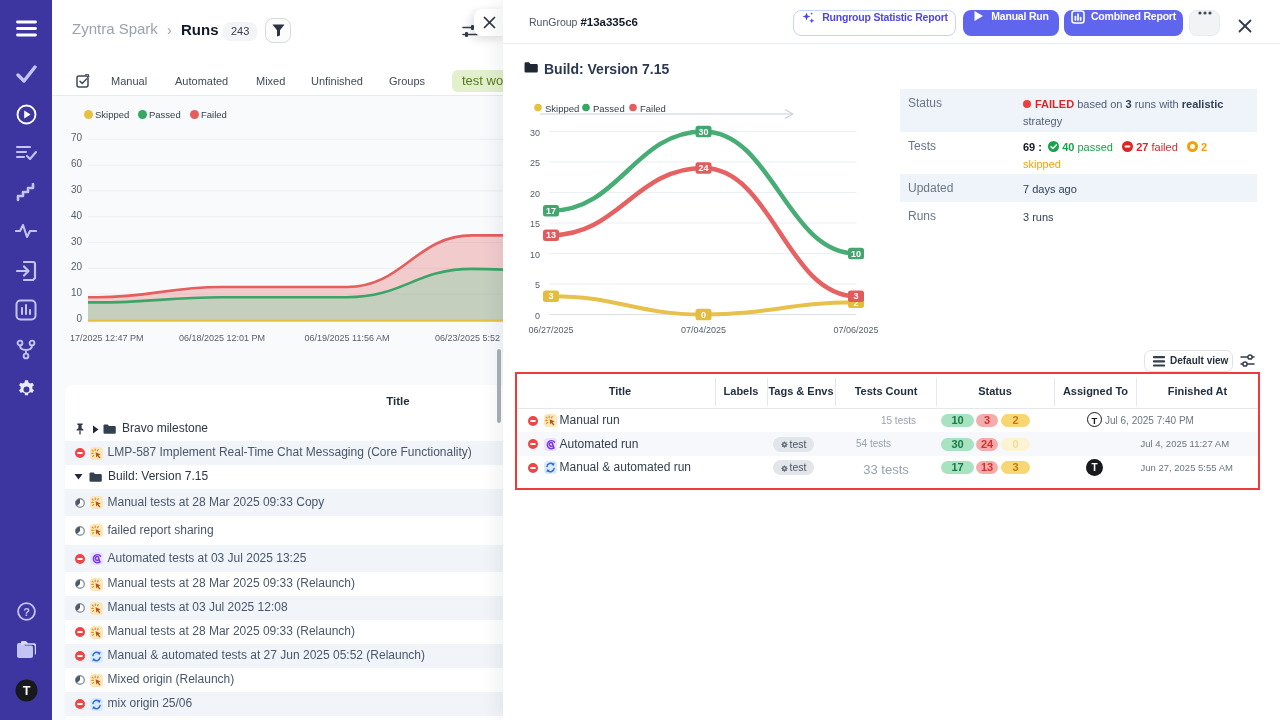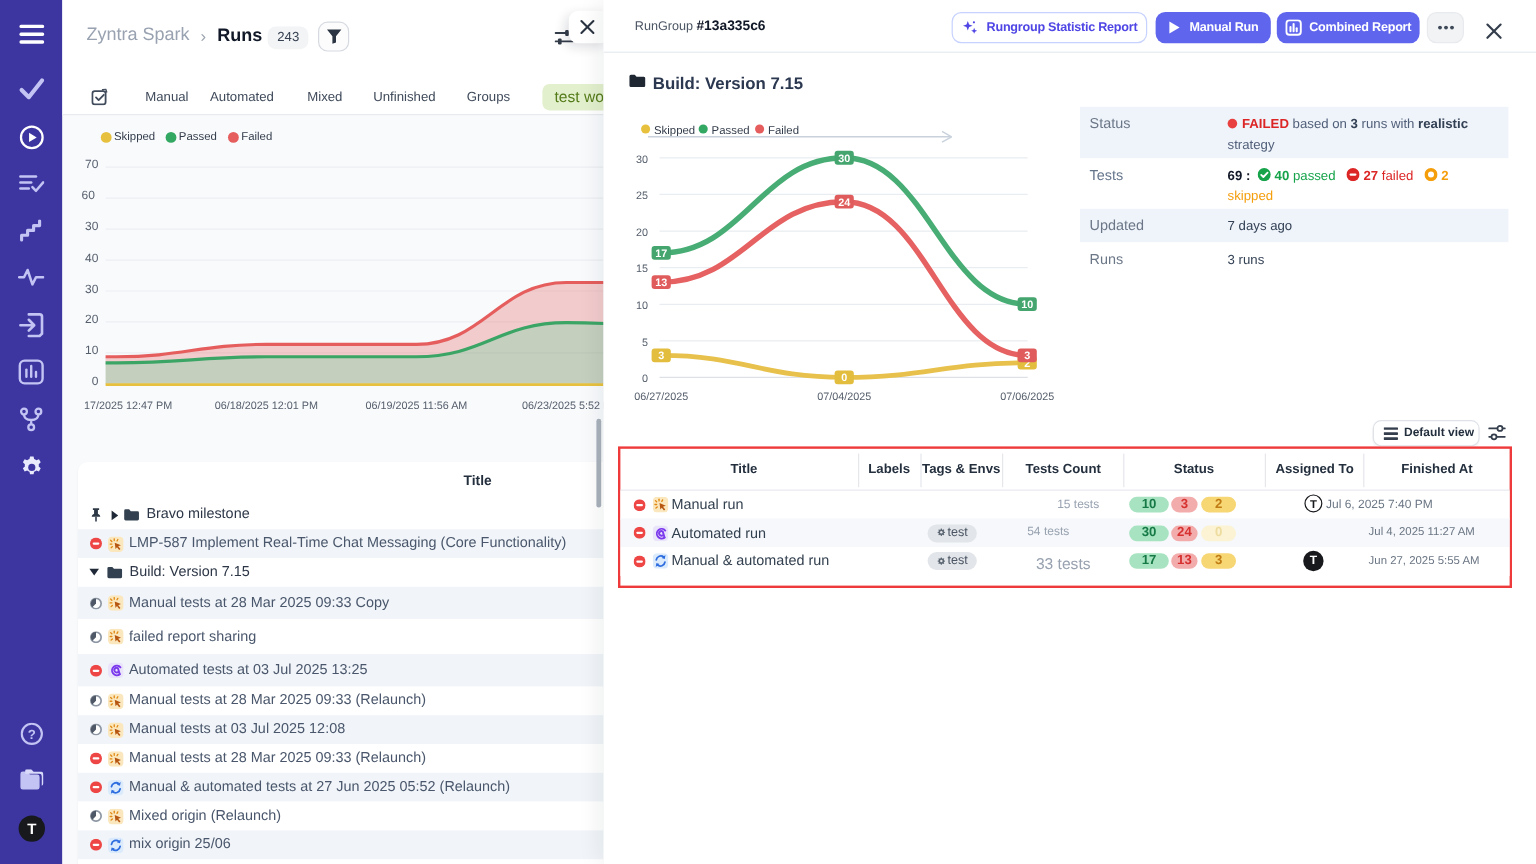--- a/index.html
+++ b/index.html
@@ -14,21 +14,21 @@
 .tabs{position:absolute;left:0;top:66px;width:451px;height:30px;background:#fff;border-bottom:1px solid #e7eaee}
 .tab{position:absolute;top:0;height:30px;line-height:30px;font-size:11px;color:#3f4a5a;font-weight:500}
 
 .card{position:absolute;left:13px;top:385px;width:438px;height:335px;background:#fff;border-radius:8px 0 0 0;box-shadow:0 1px 2px rgba(16,24,40,.05)}
 .lrow{position:absolute;left:13px;width:438px;display:flex;align-items:center}
 .lrow .txt{font-size:12px;color:#49566b;white-space:nowrap}
 .stripe{background:#f1f5f9}
 
 .drawer{position:absolute;left:503px;top:0;width:777px;height:720px;background:#fff;box-shadow:-5px 0 18px rgba(15,23,42,.07)}
 .dhdr{position:absolute;left:0;top:0;width:777px;height:44px;border-bottom:1px solid #e7eaee;background:#fff}
-.btn{position:absolute;height:26px;border-radius:8px;font-size:10.5px;letter-spacing:-0.2px;font-weight:700;white-space:nowrap;display:flex;align-items:center;justify-content:center}
+.btn{position:absolute;height:26px;border-radius:8px;font-size:10.5px;letter-spacing:-0.2px;font-weight:700;white-space:nowrap;display:flex;justify-content:center}
 .pill{display:inline-block;border-radius:999px;font-weight:700;font-size:11px;text-align:center}
 .closecard{position:absolute;left:474px;top:9px;width:34px;height:27px;background:#fff;border-radius:8px;box-shadow:-3px 3px 10px rgba(15,23,42,.14)}
 
 .irow{position:absolute;left:397px;width:357px}
 .ilab{position:absolute;left:8px;top:7px;font-size:12px;color:#6b7787}
 .ival{position:absolute;left:123px;top:7px;font-size:11px;color:#51607a;width:232px;line-height:16.5px}
 
 .rtab{position:absolute;left:12px;top:372px;width:745px;height:118px;border:2px solid #ee3a3a;background:#fff}
 .th{position:absolute;top:0;height:34px;line-height:34px;font-size:11px;font-weight:700;color:#242f3e;text-align:center}
 .tsep{position:absolute;top:4px;height:28px;width:1px;background:#e5e7eb}
@@ -135,21 +135,21 @@
 <div class="chartzone">
 
   <span class="abs" style="left:32px;top:110px;width:9px;height:9px;border-radius:50%;background:#e7c13e"></span>
   <span class="abs" style="left:43px;top:109px;font-size:9.5px;color:#333c4a">Skipped</span>
   <span class="abs" style="left:86px;top:110px;width:9px;height:9px;border-radius:50%;background:#33a863"></span>
   <span class="abs" style="left:97px;top:109px;font-size:9.5px;color:#333c4a">Passed</span>
   <span class="abs" style="left:138px;top:110px;width:9px;height:9px;border-radius:50%;background:#e55d5d"></span>
   <span class="abs" style="left:149px;top:109px;font-size:9.5px;color:#333c4a">Failed</span>
 
   <div class="abs" style="left:0;top:132.3px;width:30px;text-align:right;font-size:10px;color:#555e6b">70</div>
-  <div class="abs" style="left:16px;top:158.1px;width:30px;font-size:10px;color:#555e6b">60</div>
+  <div class="abs" style="left:0;top:158.1px;width:30px;text-align:right;font-size:10px;color:#555e6b">60</div>
   <div class="abs" style="left:0;top:183.9px;width:30px;text-align:right;font-size:10px;color:#555e6b">30</div>
   <div class="abs" style="left:0;top:209.7px;width:30px;text-align:right;font-size:10px;color:#555e6b">40</div>
   <div class="abs" style="left:0;top:235.5px;width:30px;text-align:right;font-size:10px;color:#555e6b">30</div>
   <div class="abs" style="left:0;top:261.3px;width:30px;text-align:right;font-size:10px;color:#555e6b">20</div>
   <div class="abs" style="left:0;top:287.1px;width:30px;text-align:right;font-size:10px;color:#555e6b">10</div>
   <div class="abs" style="left:8px;top:312.9px;width:22px;text-align:right;font-size:10px;color:#555e6b">0</div>
   <svg class="abs" style="left:0;top:100px" width="451" height="260" viewBox="0 0 451 260">
     <g stroke="#eceef2" stroke-width="1">
       <line x1="36" y1="39.3" x2="451" y2="39.3"></line>
             <line x1="36" y1="65.1" x2="451" y2="65.1"></line>
@@ -357,21 +357,21 @@
             <rect x="9" y="1" width="3" height="5" rx="1" fill="#343d4a"></rect>
             <rect x="3" y="8" width="3" height="5" rx="1" fill="#343d4a"></rect>
           </svg></div>
 </div>
 <div class="tabs">
   <svg class="abs" style="left:24px;top:8px" width="14" height="14" viewBox="0 0 14 14">
           <rect x="1" y="2" width="11" height="11" rx="2" stroke="#3f4a5a" stroke-width="1.5" fill="none"></rect>
           <path d="M4 7.2 l2.2 2.2 L10.5 5" stroke="#3f4a5a" stroke-width="1.5" fill="none" stroke-linecap="round" stroke-linejoin="round"></path>
           <path d="M9 1 l3-1 1 3" stroke="#3f4a5a" stroke-width="1.2" fill="none"></path>
         </svg>
-  <div class="tab" style="left:69px">Manual</div>
+  <div class="tab" style="left:59px">Manual</div>
   <div class="tab" style="left:123px">Automated</div>
   <div class="tab" style="left:204px">Mixed</div>
   <div class="tab" style="left:259px">Unfinished</div>
   <div class="tab" style="left:337px">Groups</div>
   <div class="abs" style="left:400px;top:4px;height:22px;padding:0 10px;background:#e3f0cd;border-radius:6px;font-size:13px;color:#557c1a;line-height:22px;font-weight:500;white-space:nowrap">test work</div>
 </div>
 </div>
 
 <div class="closecard">
       <svg class="abs" style="left:8px;top:6px" width="15" height="15" viewBox="0 0 15 15">

